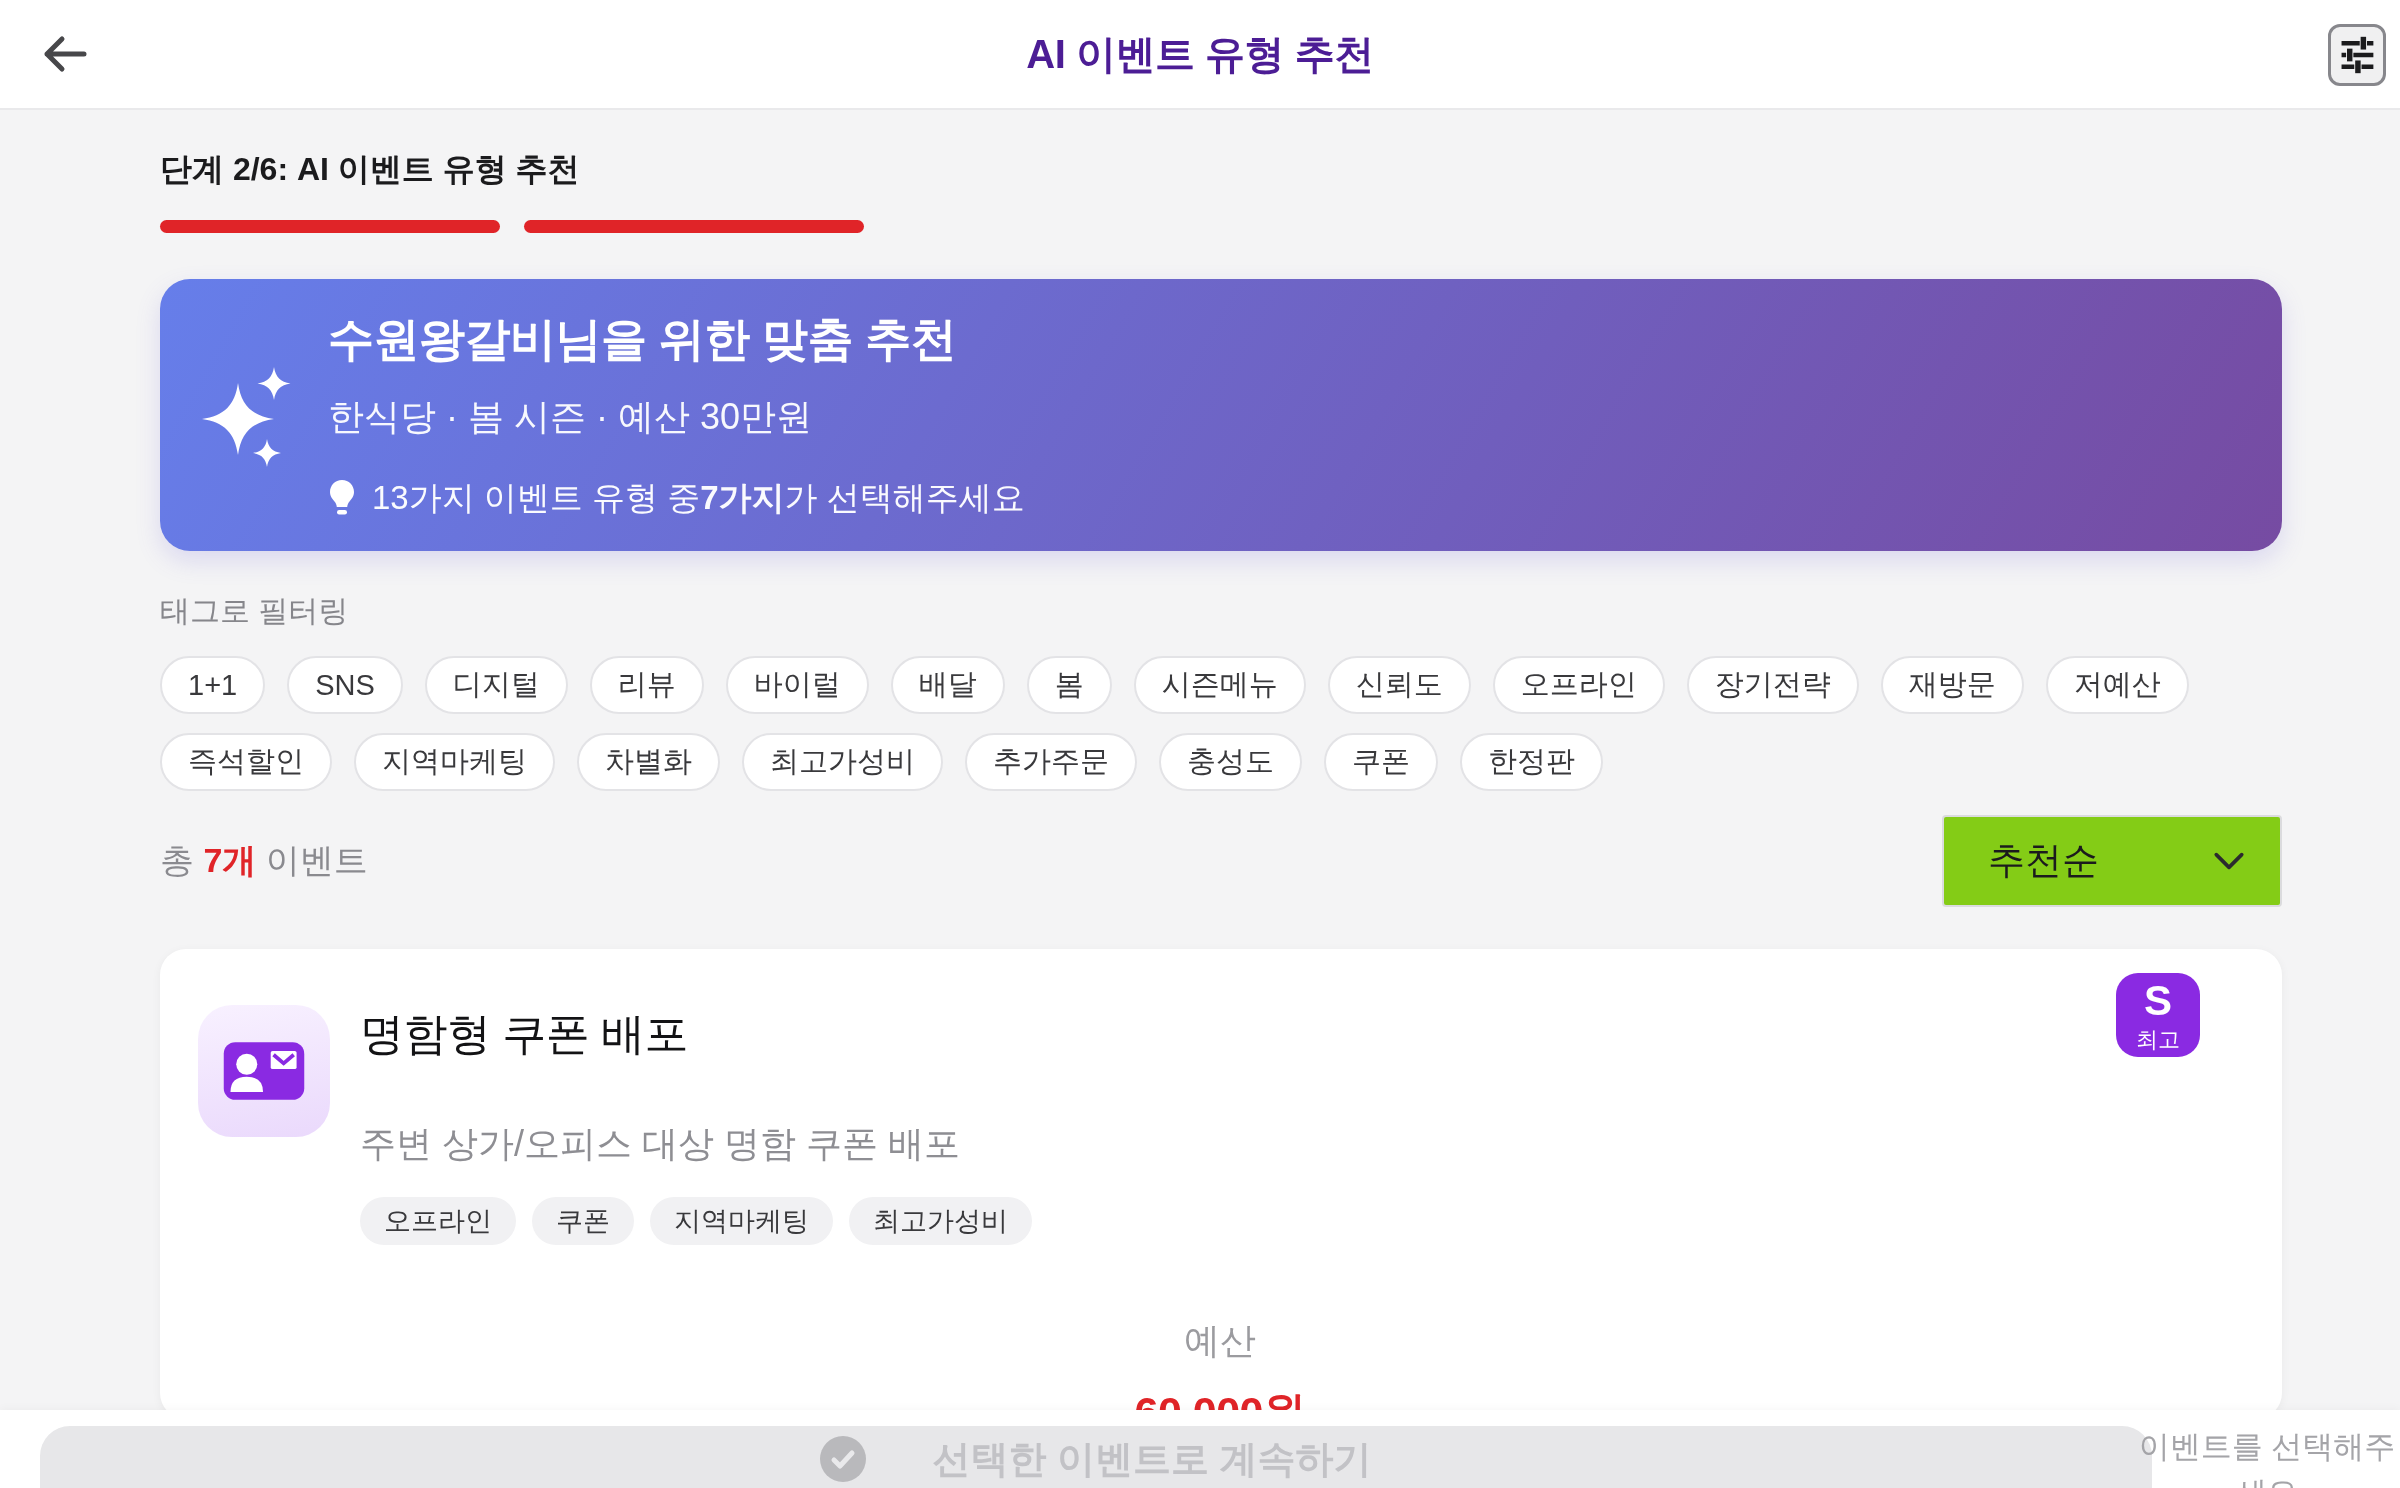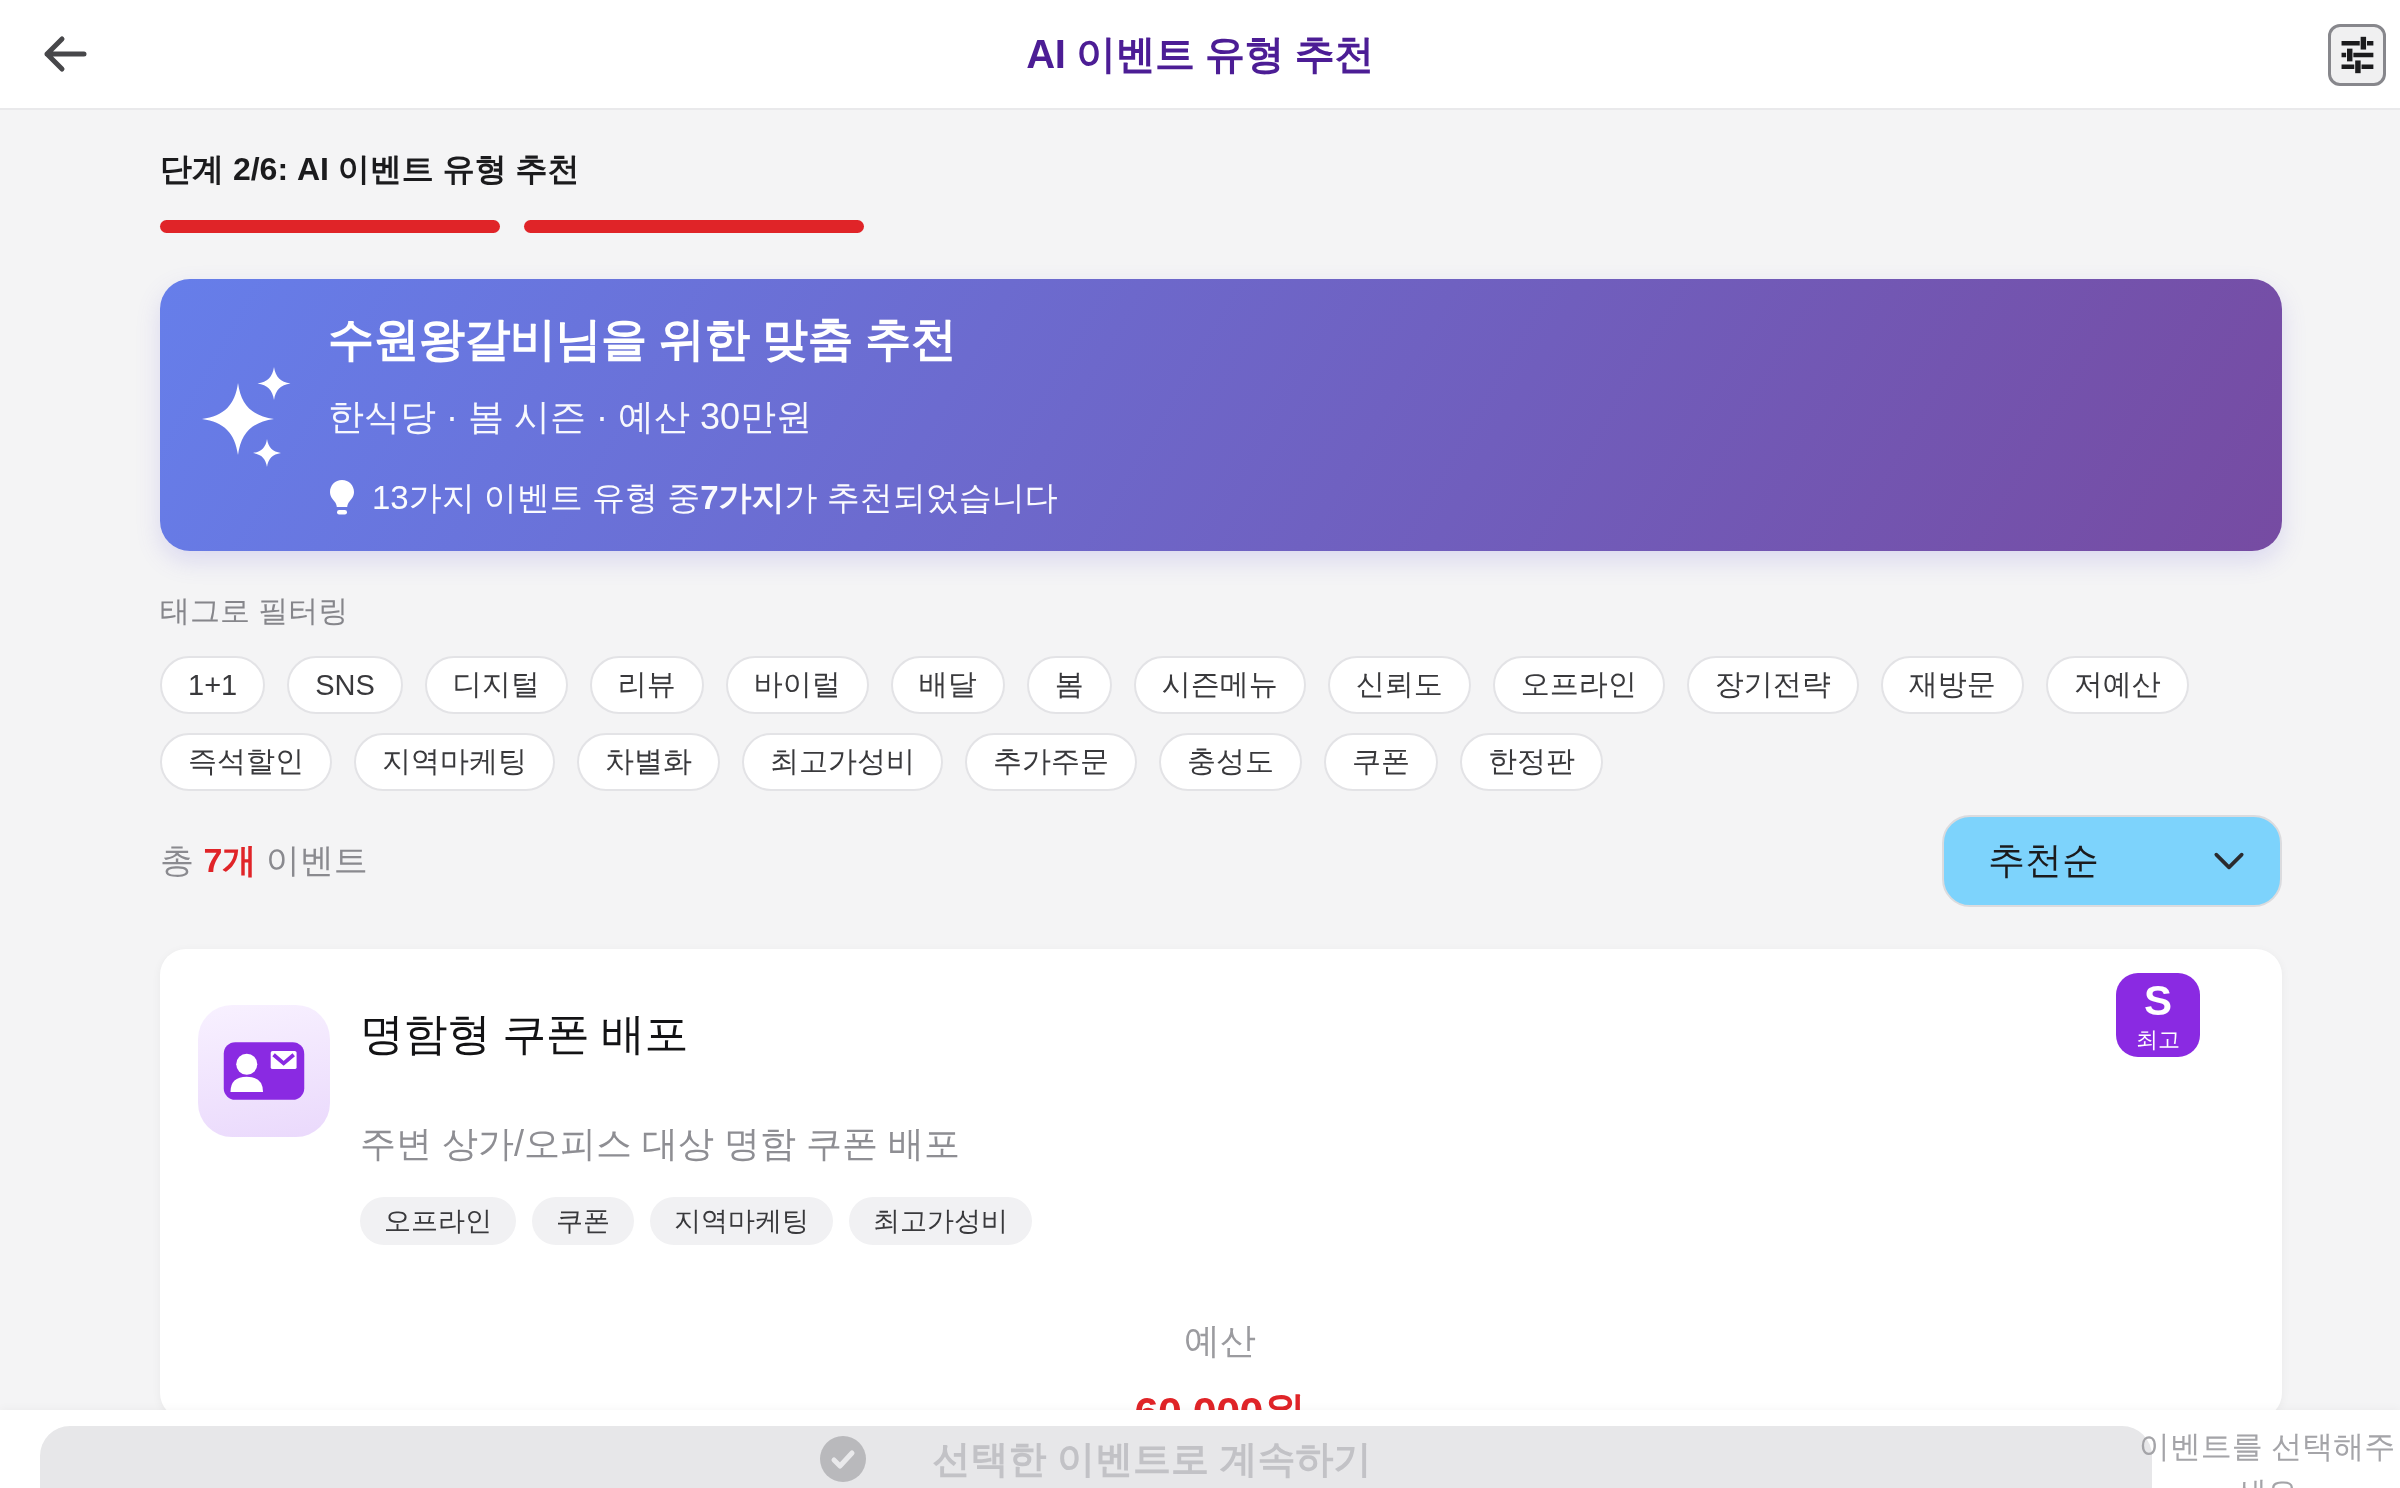--- a/index.html
+++ b/index.html
@@ -51,22 +51,22 @@
     height: 58px; padding: 0 26px; border-radius: 29px;
     border: 2px solid #e3e3e6; background: #fff; cursor: pointer;
     font-size: 29px; color: #39393c; display: flex; align-items: center;
     font-family: inherit;
   }
 
   .results-row { margin-top: 24px; display: flex; justify-content: space-between; align-items: center; height: 92px; }
   .count { font-size: 34px; color: #8a8a8f; }
   .count .red { color: #e02428; font-weight: 700; }
   .sort {
-    width: 340px; height: 92px; background: #7dd3fc; border: 2px solid #dbdbde;
-    border-radius: 28px; display: flex; align-items: center; justify-content: space-between;
+    width: 340px; height: 92px; background: #84cc16; border: 2px solid #dbdbde;
+    border-radius: 4px; display: flex; align-items: center; justify-content: space-between;
     padding: 0 34px 0 44px; font-size: 37px; color: #1b1b1d; cursor: pointer;
   }
 
   
   .card {
     position: relative; margin-top: 42px; height: 470px; border-radius: 26px;
     background: #fff; box-shadow: 0 2px 10px rgba(0,0,0,0.05);
     padding: 56px 0 0 38px; cursor: pointer;
   }
   .card-row { display: flex; }
@@ -155,21 +155,21 @@
     <div class="banner-text">
       <div class="banner-title">수원왕갈비님을 위한 맞춤 추천</div>
       <div class="banner-subtitle">한식당 · 봄 시즌 · 예산 30만원</div>
       <div class="banner-info">
         <svg width="28" height="40" viewBox="0 0 28 40" fill="#ffffff">
           <path d="M14 1 C7 1 2 6.5 2 13 C2 17.5 4.5 20 6.5 22.5 C8 24.3 8.6 26 8.8 28 H19.2 C19.4 26 20 24.3 21.5 22.5 C23.5 20 26 17.5 26 13 C26 6.5 21 1 14 1 Z"></path>
           <rect x="9" y="31" width="10" height="4.5" rx="2.2"></rect>
         </svg>
         <span>13가지 이벤트 유형 중 </span>
           <span class="hl">7가지</span>
-          <span>가 추천되었습니다</span>
+          <span>가 선택해주세요</span>
       </div>
     </div>
   </section>
 
   <div class="filter-label">태그로 필터링</div>
   <div class="chips">
 
   <button class="chip">1+1</button>
       <button class="chip">SNS</button>
       <button class="chip">디지털</button>

